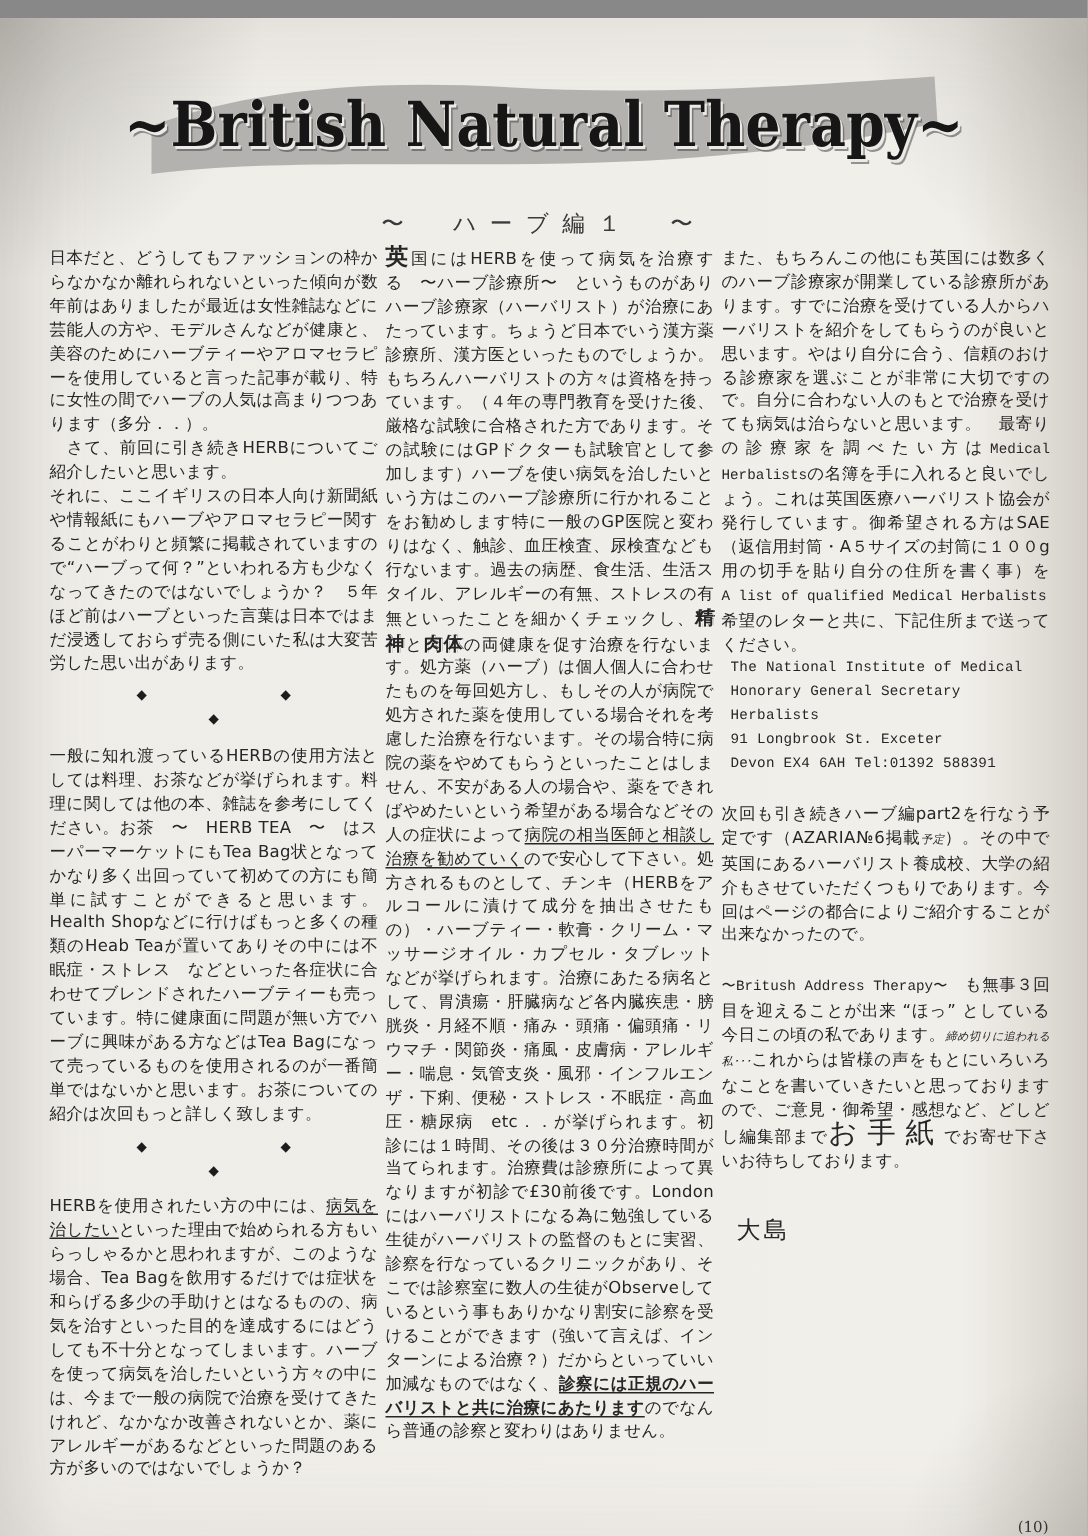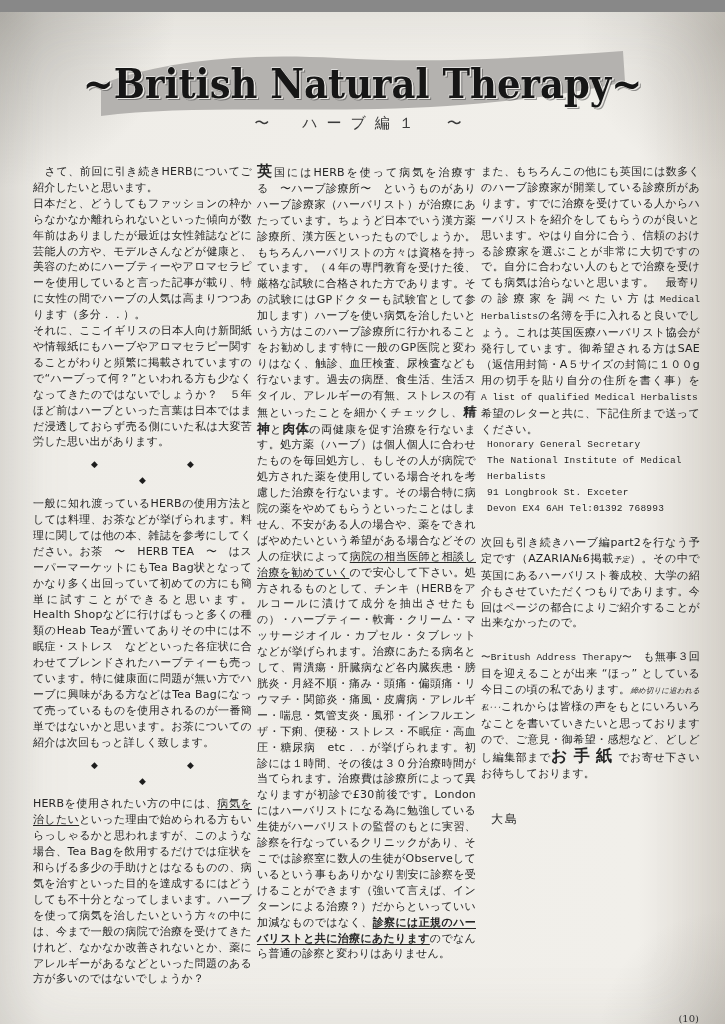--- a/index.html
+++ b/index.html
@@ -20,21 +20,21 @@
   .ribbon{position:absolute;left:0;top:0;}
   .title{
     position:absolute;left:0;top:0;width:100%;height:70px;
     display:flex;align-items:center;justify-content:center;
     font-family:"DejaVu Serif",serif;font-weight:700;font-size:37px;
     color:#161616;letter-spacing:0px;transform:scaleY(1.12);
     text-shadow:1.5px 1.5px 0 #eceae6, 2.5px 2.5px 0 rgba(70,70,70,.55), -0.5px -0.5px 0 rgba(250,250,248,.6);
     white-space:nowrap;
   }
   .subtitle{
-    position:absolute;left:0;top:102px;width:725px;text-align:center;
+    position:absolute;left:0;top:128px;width:725px;text-align:center;
     font-size:15px;letter-spacing:9px;color:#3a3a3a;font-weight:500;
   }
   
   .col{position:absolute;top:152px;width:219px;font-size:11px;line-height:15.9px;
        text-align:justify;color:#262626;letter-spacing:.2px;}
   .col1{left:33px;}
   .col2{left:257px;}
   .col3{left:481px;}
   .para{margin:0;}
   .para span{text-align:justify;}
@@ -42,46 +42,46 @@
   .sep{text-align:center;letter-spacing:40px;padding-left:40px;font-size:9px;
        color:#1d1d1d;margin:7px 0;}
   .u{text-decoration:underline;text-underline-offset:2px;}
   .bu{font-weight:700;text-decoration:underline;text-underline-offset:2px;}
   .emph{font-weight:700;font-size:12.5px;text-shadow:1px 1px 0 #f2f0ec,1px 0 0 #444;}
   .dropcap{font-size:15px;font-weight:700;}
   .tiny{font-size:7.5px;letter-spacing:0;font-style:italic;}
   .latin{font-family:"Liberation Mono",monospace;font-size:9.5px;letter-spacing:0;}
   .addr{font-family:"Liberation Mono",monospace;font-size:9.5px;line-height:15.9px;
         margin-left:6px;text-align:left;}
-  .letterword{font-size:16px;font-weight:700;letter-spacing:6px;text-shadow:1px 1px 0 #f2f0ec;}
-  .signature{margin-top:30px;margin-left:10px;font-size:12px;letter-spacing:2px;}
+  .letterword{font-size:19px;font-weight:400;letter-spacing:6px;text-shadow:1px 1px 0 #f2f0ec;}
+  .signature{margin-top:30px;margin-left:10px;font-size:16px;letter-spacing:2px;}
   .pagenum{position:absolute;right:26px;bottom:12px;font-size:10px;color:#333;
            font-family:"DejaVu Serif",serif;}
 </style>
 </head>
 <body>
 
 <div class="page">
 
   <div class="banner">
     <svg class="ribbon" width="535" height="84" viewBox="0 0 535 84" aria-hidden="true">
       <path d="M6,36 C70,12 150,5 242,10 C340,16 440,9 528,3
                L530,34 C465,48 385,59 283,61 C183,63 82,58 6,68 Z" fill="#b4b2af"></path>
     </svg>
     <div class="title">~British Natural Therapy~</div>
   </div>
 
   <div class="subtitle">〜　ハーブ編１　〜</div>
 
   <div class="col col1">
     <p class="para">
-      <span>　さて、前回に引き続きHERBについてご紹介したいと思います。</span>
+      <span>日本だと、どうしてもファッションの枠からなかなか離れられないといった傾向が数年前はありましたが最近は女性雑誌などに芸能人の方や、モデルさんなどが健康と、美容のためにハーブティーやアロマセラピーを使用していると言った記事が載り、特に女性の間でハーブの人気は高まりつつあります（多分．．）。</span>
     </p>
     <p class="para">
-      <span>日本だと、どうしてもファッションの枠からなかなか離れられないといった傾向が数年前はありましたが最近は女性雑誌などに芸能人の方や、モデルさんなどが健康と、美容のためにハーブティーやアロマセラピーを使用していると言った記事が載り、特に女性の間でハーブの人気は高まりつつあります（多分．．）。</span>
+      <span>　さて、前回に引き続きHERBについてご紹介したいと思います。</span>
     </p>
     <p class="para">
       <span>それに、ここイギリスの日本人向け新聞紙や情報紙にもハーブやアロマセラピー関することがわりと頻繁に掲載されていますので“ハーブって何？”といわれる方も少なくなってきたのではないでしょうか？　５年ほど前はハーブといった言葉は日本ではまだ浸透しておらず売る側にいた私は大変苦労した思い出があります。</span>
     </p>
     <div class="sep">◆　◆　◆</div>
     <p class="para">
       <span>一般に知れ渡っているHERBの使用方法としては料理、お茶などが挙げられます。料理に関しては他の本、雑誌を参考にしてください。お茶　〜　HERB TEA　〜　はスーパーマーケットにもTea Bag状となってかなり多く出回っていて初めての方にも簡単に試すことができると思います。Health Shopなどに行けばもっと多くの種類のHeab Teaが置いてありその中には不眠症・ストレス　などといった各症状に合わせてブレンドされたハーブティーも売っています。特に健康面に問題が無い方でハーブに興味がある方などはTea Bagになって売っているものを使用されるのが一番簡単ではないかと思います。お茶についての紹介は次回もっと詳しく致します。</span>
     </p>
     <div class="sep">◆　◆　◆</div>
     <p class="para">
@@ -93,25 +93,25 @@
     <p class="para">
       <span class="dropcap">英</span><span>国にはHERBを使って病気を治療する　〜ハーブ診療所〜　というものがありハーブ診療家（ハーバリスト）が治療にあたっています。ちょうど日本でいう漢方薬診療所、漢方医といったものでしょうか。もちろんハーバリストの方々は資格を持っています。（４年の専門教育を受けた後、厳格な試験に合格された方であります。その試験にはGPドクターも試験官として参加します）ハーブを使い病気を治したいという方はこのハーブ診療所に行かれることをお勧めします特に一般のGP医院と変わりはなく、触診、血圧検査、尿検査なども行ないます。過去の病歴、食生活、生活スタイル、アレルギーの有無、ストレスの有無といったことを細かくチェックし、</span><span class="emph">精神</span><span>と</span><span class="emph">肉体</span><span>の両健康を促す治療を行ないます。処方薬（ハーブ）は個人個人に合わせたものを毎回処方し、もしその人が病院で処方された薬を使用している場合それを考慮した治療を行ないます。その場合特に病院の薬をやめてもらうといったことはしません、不安がある人の場合や、薬をできればやめたいという希望がある場合などその人の症状によって</span><span class="u">病院の相当医師と相談し治療を勧めていく</span><span>ので安心して下さい。処方されるものとして、チンキ（HERBをアルコールに漬けて成分を抽出させたもの）・ハーブティー・軟膏・クリーム・マッサージオイル・カプセル・タブレット　などが挙げられます。治療にあたる病名として、胃潰瘍・肝臓病など各内臓疾患・膀胱炎・月経不順・痛み・頭痛・偏頭痛・リウマチ・関節炎・痛風・皮膚病・アレルギー・喘息・気管支炎・風邪・インフルエンザ・下痢、便秘・ストレス・不眠症・高血圧・糖尿病　etc．．が挙げられます。初診には１時間、その後は３０分治療時間が当てられます。治療費は診療所によって異なりますが初診で£30前後です。Londonにはハーバリストになる為に勉強している生徒がハーバリストの監督のもとに実習、診察を行なっているクリニックがあり、そこでは診察室に数人の生徒がObserveしているという事もありかなり割安に診察を受けることができます（強いて言えば、インターンによる治療？）だからといっていい加減なものではなく、</span><span class="bu">診察には正規のハーバリストと共に治療にあたります</span><span>のでなんら普通の診察と変わりはありません。</span>
     </p>
   </div>
 
   <div class="col col3">
     <p class="para">
       <span>また、もちろんこの他にも英国には数多くのハーブ診療家が開業している診療所があります。すでに治療を受けている人からハーバリストを紹介をしてもらうのが良いと思います。やはり自分に合う、信頼のおける診療家を選ぶことが非常に大切ですので。自分に合わない人のもとで治療を受けても病気は治らないと思います。　最寄りの診療家を調べたい方は</span><span class="latin">Medical Herbalists</span><span>の名簿を手に入れると良いでしょう。これは英国医療ハーバリスト協会が発行しています。御希望される方はSAE（返信用封筒・A５サイズの封筒に１００g用の切手を貼り自分の住所を書く事）を　</span><span class="latin">A list of qualified Medical Herbalists</span><span>　希望のレターと共に、下記住所まで送ってください。</span>
     </p>
     <div class="addr">
+      <div>The National Institute of Medical</div>
       <div>Honorary General Secretary</div>
-      <div>The National Institute of Medical</div>
       <div>Herbalists</div>
       <div>91 Longbrook St. Exceter</div>
-      <div>Devon EX4 6AH Tel:01392 768993</div>
+      <div>Devon EX4 6AH Tel:01392 588391</div>
     </div>
     <p class="para gap">
       <span>次回も引き続きハーブ編part2を行なう予定です（AZARIA№6掲載</span><span class="tiny">予定</span><span>）。その中で英国にあるハーバリスト養成校、大学の紹介もさせていただくつもりであります。今回はページの都合によりご紹介することが出来なかったので。</span>
     </p>
     <p class="para gap">
       <span class="latin">〜Britush Address Therapy〜</span><span>　も無事３回目を迎えることが出来 “ほっ” としている今日この頃の私であります。</span><span class="tiny">締め切りに追われる私･･･</span><span>これからは皆様の声をもとにいろいろなことを書いていきたいと思っておりますので、ご意見・御希望・感想など、どしどし編集部まで</span><span class="letterword">お手紙</span><span>でお寄せ下さいお待ちしております。</span>
     </p>
     <div class="signature">大島</div>
   </div>
 

